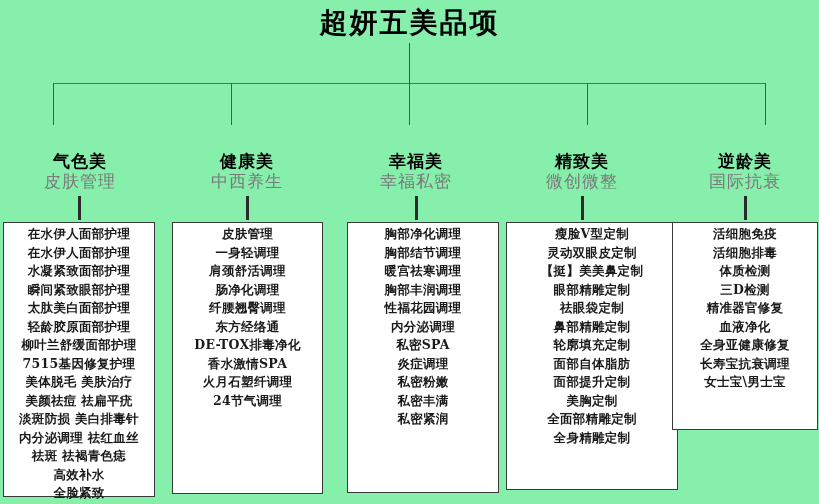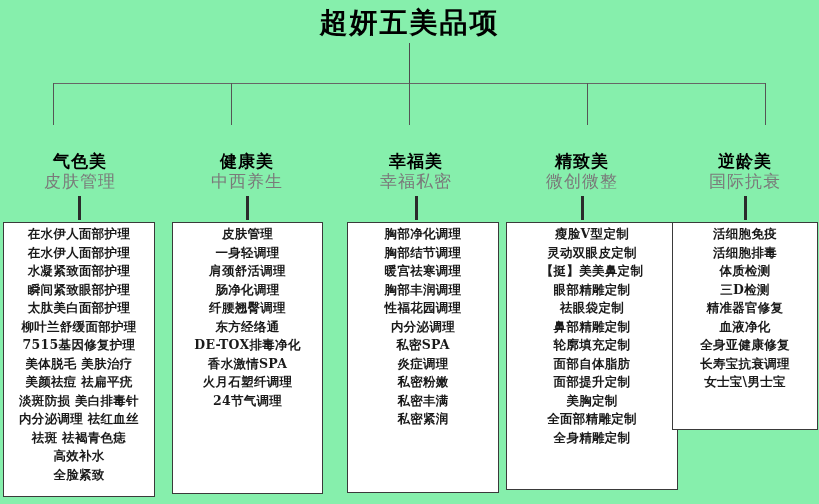--- a/index.html
+++ b/index.html
@@ -127,20 +127,21 @@
     <div class="col-sub">皮肤管理</div>
   </div>
   <div class="stem" style="left:78px; top:196px;"></div>
   <div class="box" style="left:3px; top:222px; width:152px; height:275px;">
     <div class="box-inner">
       <div class="item">在水伊人面部护理</div>
       <div class="item">在水伊人面部护理</div>
       <div class="item">水凝紧致面部护理</div>
       <div class="item">瞬间紧致眼部护理</div>
       <div class="item">太肽美白面部护理</div>
+      <div class="item">轻龄胶原面部护理</div>
       <div class="item">柳叶兰舒缓面部护理</div>
       <div class="item">7515基因修复护理</div>
       <div class="item">美体脱毛 美肤治疗</div>
       <div class="item">美颜祛痘 祛扁平疣</div>
       <div class="item">淡斑防损 美白排毒针</div>
       <div class="item">内分泌调理 祛红血丝</div>
       <div class="item">祛斑   祛褐青色痣</div>
       <div class="item">高效补水</div>
       <div class="item">全脸紧致</div>
     </div>

